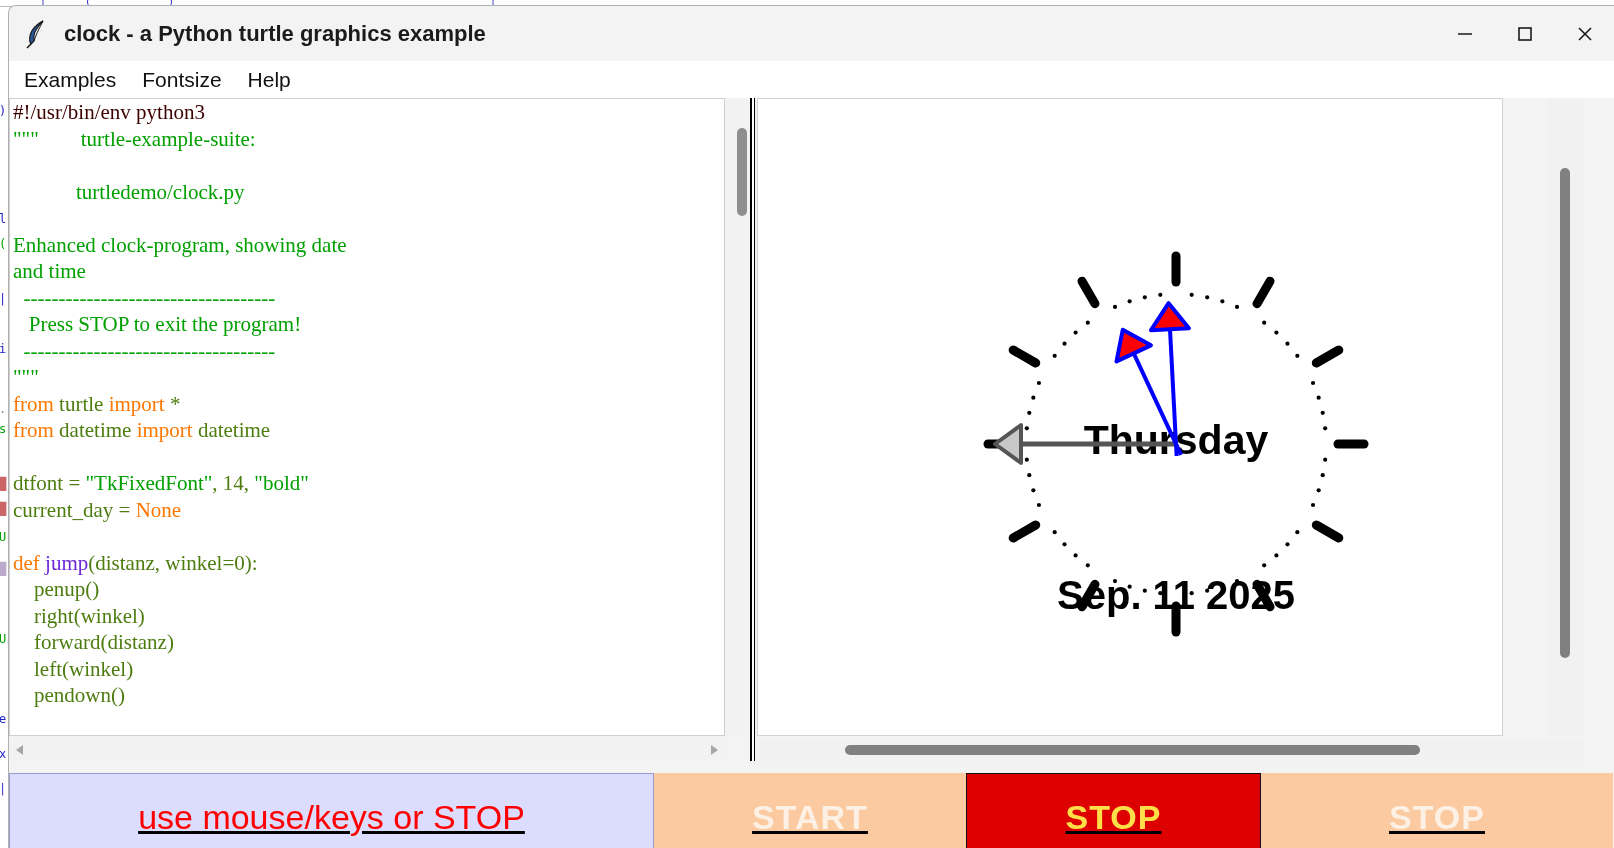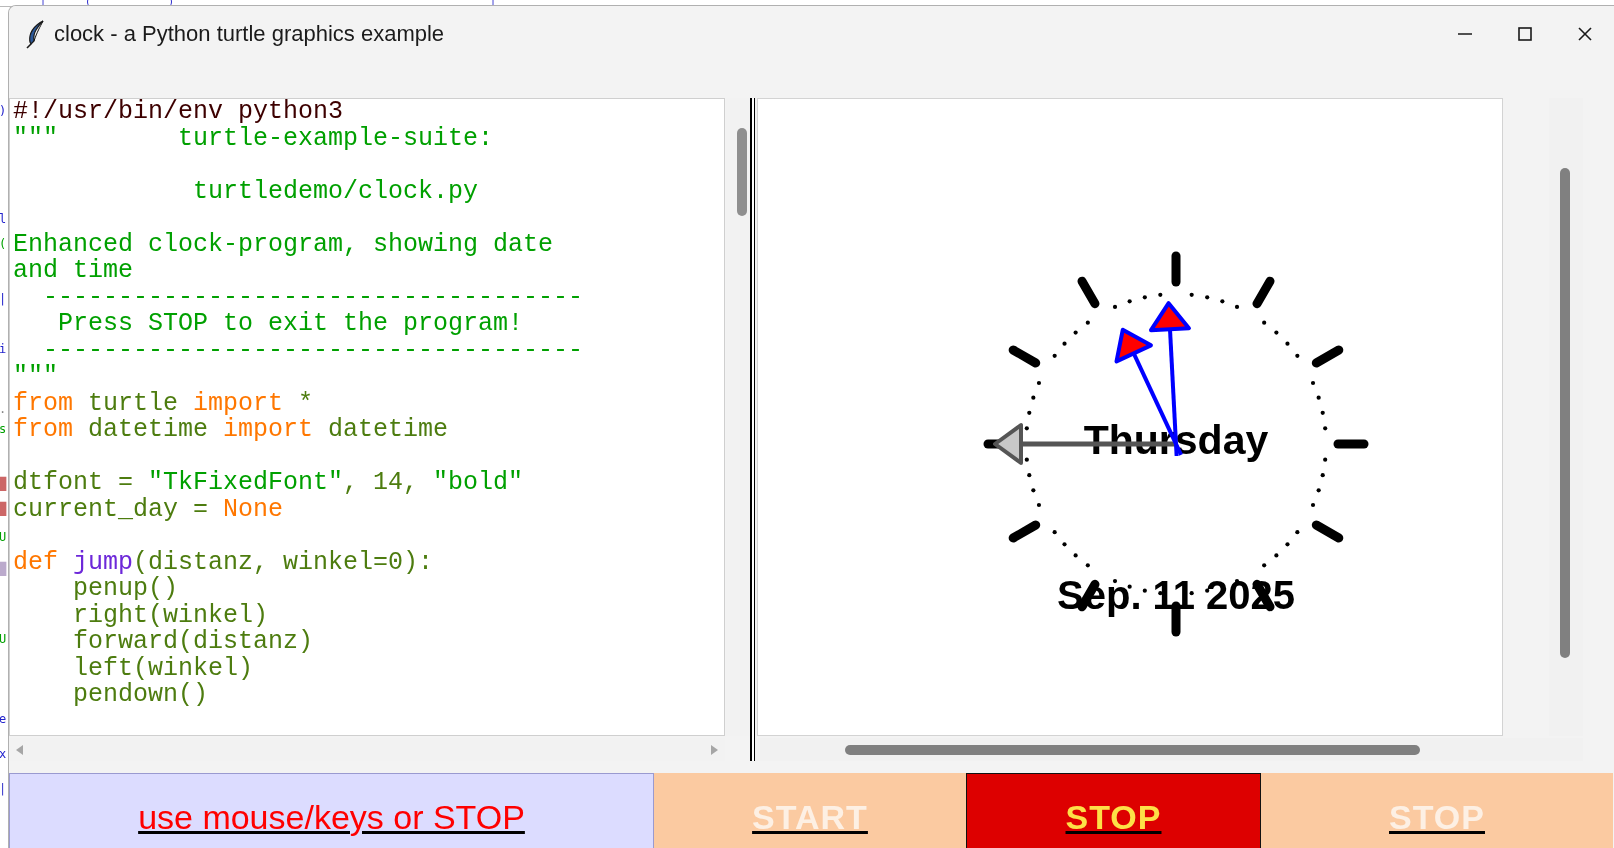--- a/index.html
+++ b/index.html
@@ -45,24 +45,25 @@
   #title-bar {
     position: absolute; left: 0; top: 0; width: 1606px; height: 55px;
     background: #f3f3f3;
     display: flex; align-items: center;
   }
   #app-icon {
     margin-left: 15px; width: 26px; height: 30px;
     display: flex; align-items: center; justify-content: center;
   }
   #title-text {
-    margin-left: 4px;
+    margin-left: 14px;
     font-size: 22px; color: #1b1b1b;
     font-family: "Liberation Sans", sans-serif;
     white-space: nowrap;
+    font-weight: bold;
   }
   #window-controls { margin-left: auto; display: flex; height: 55px; }
   .win-btn {
     width: 60px; height: 55px;
     display: flex; align-items: center; justify-content: center;
     cursor: pointer;
   }
 
   
   #menu-bar {
@@ -87,22 +88,22 @@
   
   #code-pane {
     position: absolute; left: 0; top: 0; width: 716px; height: 638px;
     background: #ffffff;
     border: 1px solid #cfcfcf;
     box-sizing: border-box;
     overflow: hidden;
   }
   #code-text {
     position: absolute; left: 3px; top: 0px;
-    font-family: Liberation Mono, monospace;
-    font-size: 25px;
+    font-family: Liberation Serif, serif;
+    font-size: 21px;
     line-height: 26.5px;
     white-space: pre;
     color: #000000;
   }
   .c-comment { color: #3d0000; }
   .c-string  { color: #00a000; }
   .c-kw      { color: #ff7700; }
   .c-def     { color: #6d28d9; }
   .c-plain   { color: #4d7c0f; }
 
@@ -255,20 +256,25 @@
       </div>
       <div class="win-btn close">
         <svg width="22" height="22" viewBox="0 0 22 22">
           <line x1="5" y1="5" x2="17" y2="17" stroke="#1a1a1a" stroke-width="1.6"></line>
           <line x1="17" y1="5" x2="5" y2="17" stroke="#1a1a1a" stroke-width="1.6"></line>
         </svg>
       </div>
     </div>
   </div>
 
+  <div id="menu-bar">
+    <div class="menu-item">Examples</div>
+    <div class="menu-item">Fontsize</div>
+    <div class="menu-item">Help</div>
+  </div>
 
   <div id="body-area">
 
     <div id="code-pane">
       <div id="code-text"><div><span class="c-comment">#!/usr/bin/env python3</span></div><div><span class="c-string">"""</span><span class="c-string">        turtle-example-suite:</span></div><div>&nbsp;</div><div><span class="c-string">            turtledemo/clock.py</span></div><div>&nbsp;</div><div><span class="c-string">Enhanced clock-program, showing date</span></div><div><span class="c-string">and time</span></div><div><span class="c-string">  ------------------------------------</span></div><div><span class="c-string">   Press STOP to exit the program!</span></div><div><span class="c-string">  ------------------------------------</span></div><div><span class="c-string">"""</span></div><div><span class="c-kw">from</span><span class="c-plain"> turtle </span><span class="c-kw">import</span><span class="c-plain"> *</span></div><div><span class="c-kw">from</span><span class="c-plain"> datetime </span><span class="c-kw">import</span><span class="c-plain"> datetime</span></div><div>&nbsp;</div><div><span class="c-plain">dtfont = </span><span class="c-string">"TkFixedFont"</span><span class="c-plain">, 14, </span><span class="c-string">"bold"</span></div><div><span class="c-plain">current_day = </span><span class="c-kw">None</span></div><div>&nbsp;</div><div><span class="c-kw">def</span><span class="c-plain"> </span><span class="c-def">jump</span><span class="c-plain">(distanz, winkel=0):</span></div><div><span class="c-plain">    penup()</span></div><div><span class="c-plain">    right(winkel)</span></div><div><span class="c-plain">    forward(distanz)</span></div><div><span class="c-plain">    left(winkel)</span></div><div><span class="c-plain">    pendown()</span></div></div>
     </div>
 
     <div id="code-vscroll">
       <div id="code-vthumb"></div>
     </div>

